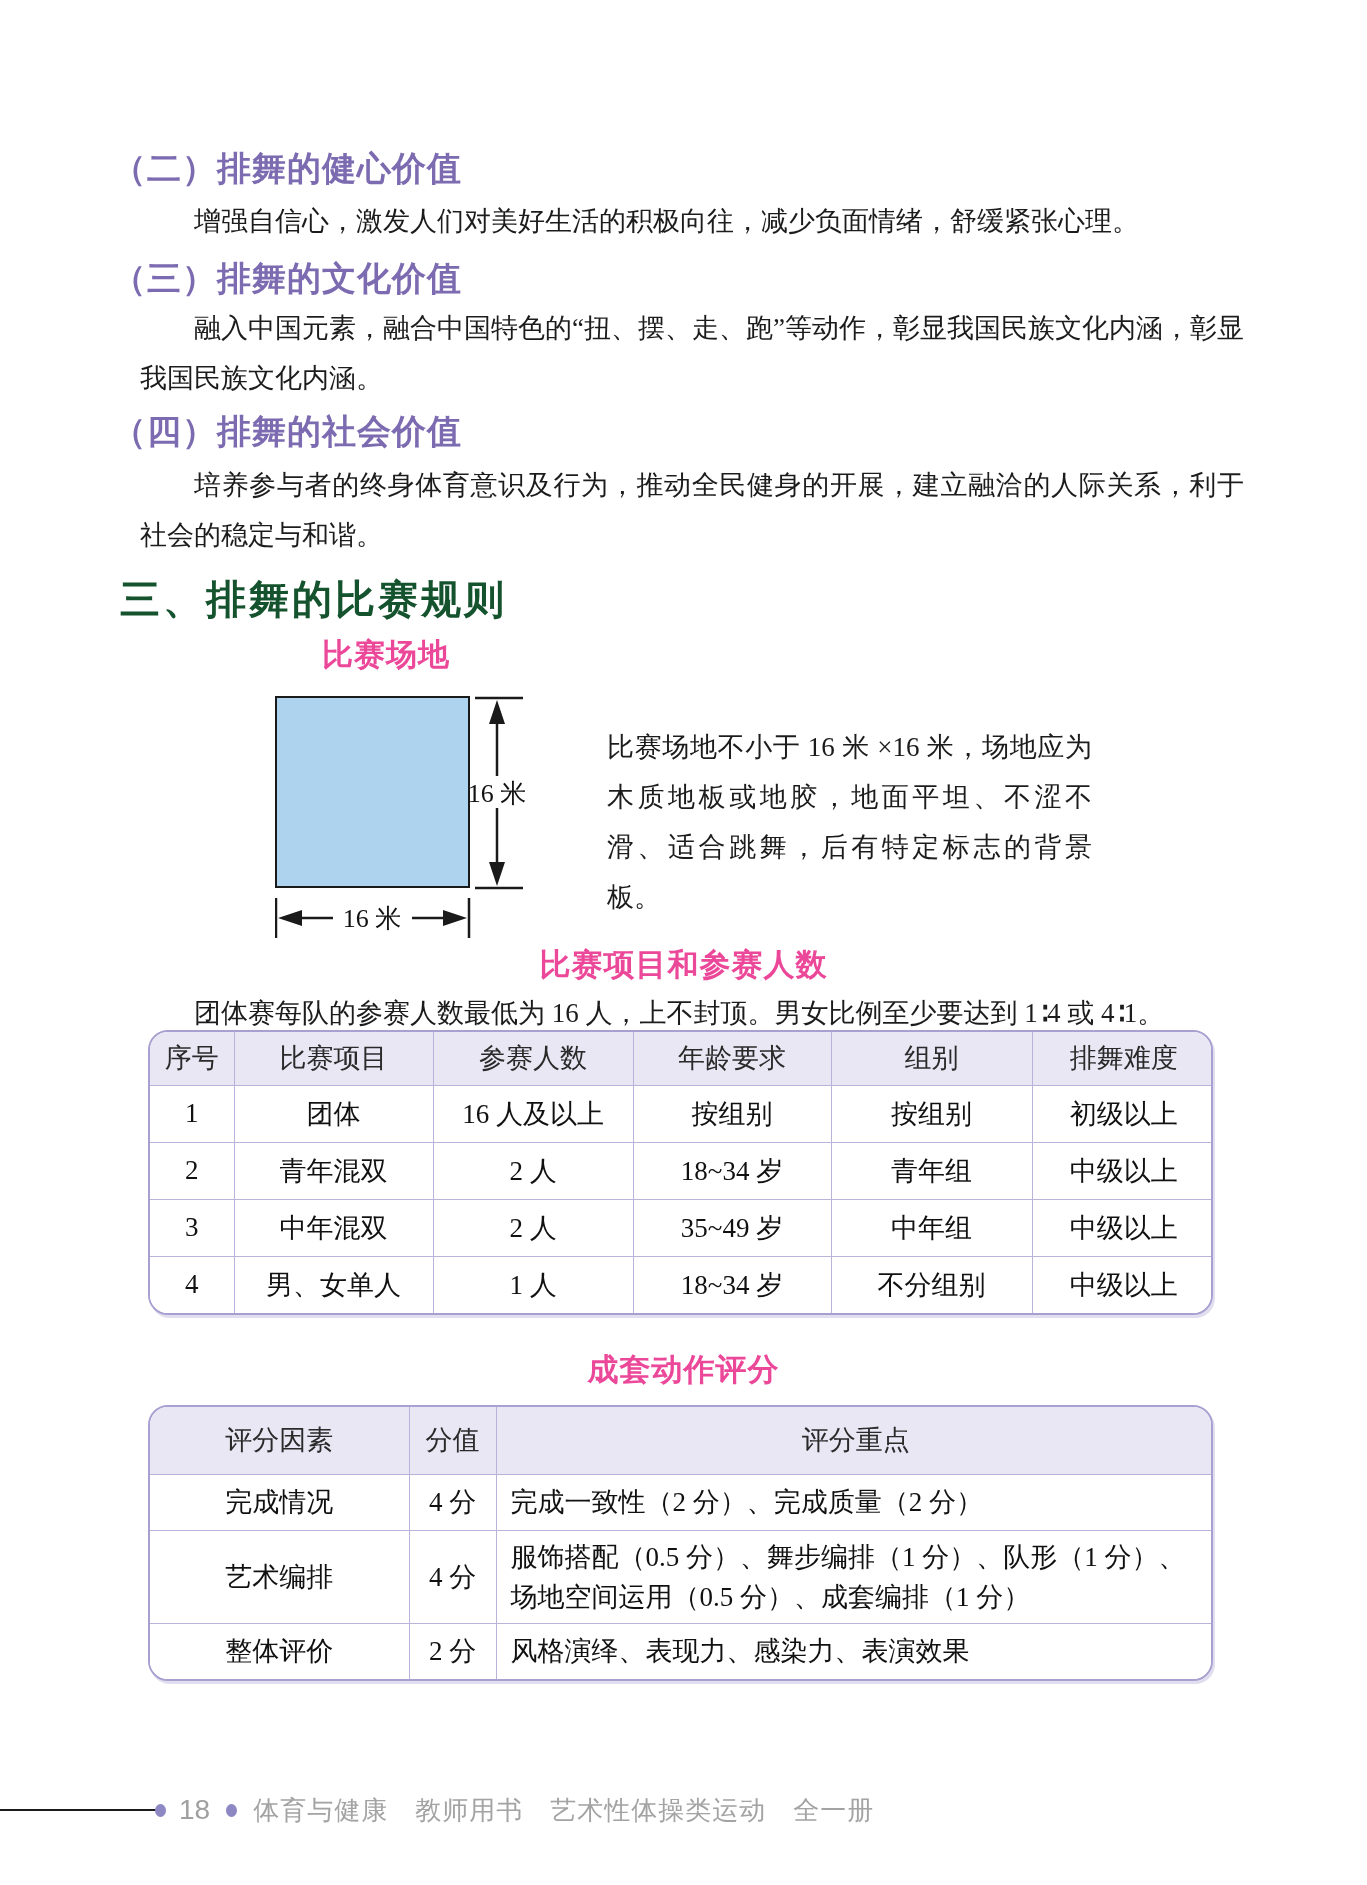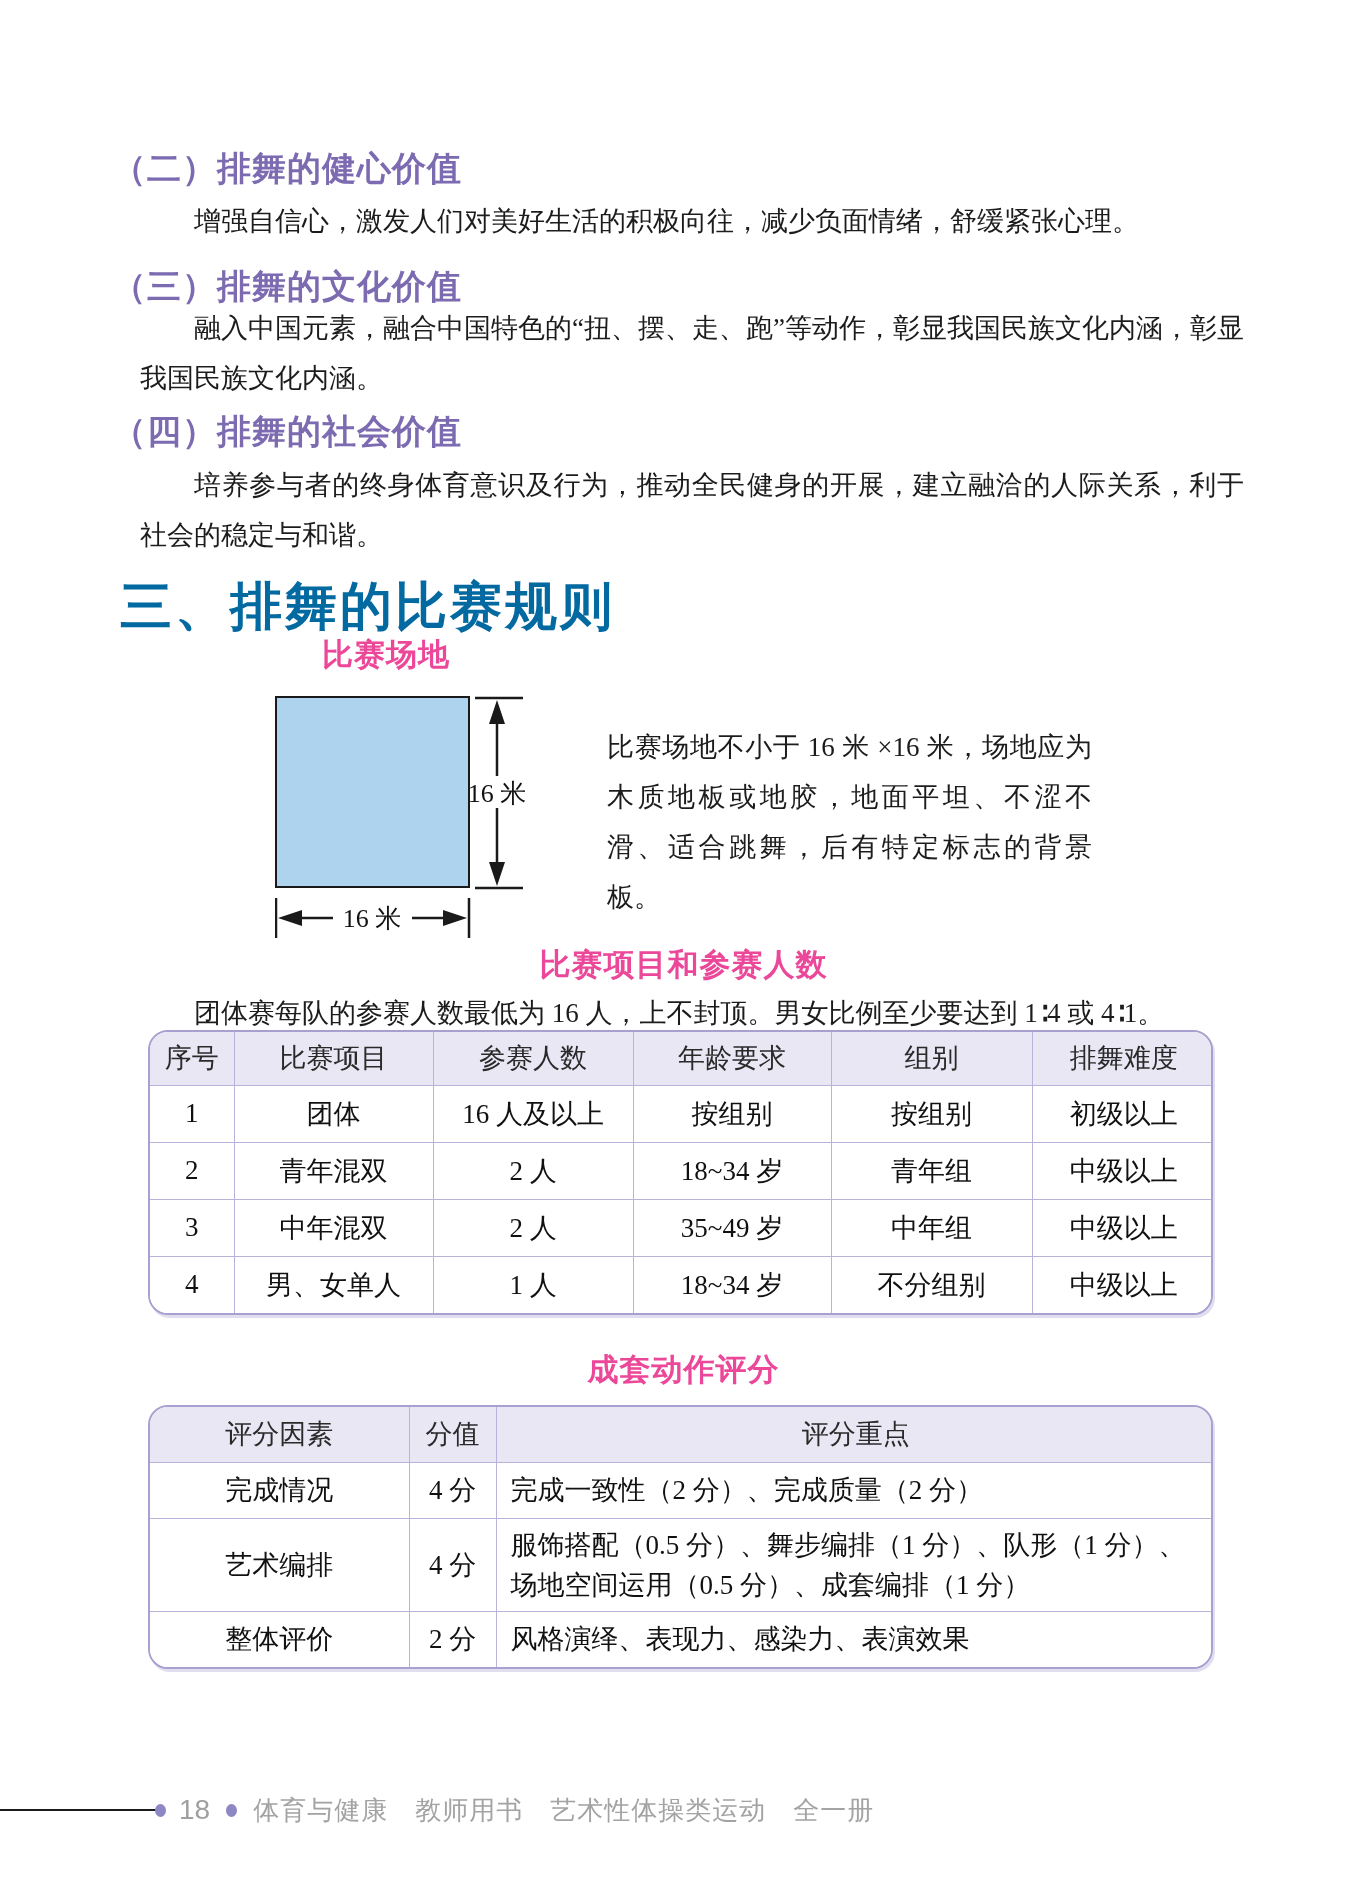--- a/index.html
+++ b/index.html
@@ -27,23 +27,23 @@
   .body-p {
     left: 140px;
     width: 1104px;
     font-size: 27px;
     line-height: 50px;
     text-align: justify;
     text-indent: 54px;
     color: #1c1c1c;
   }
   .chapter-h {
-    font-size: 52px;
+    font-size: 40px;
     font-weight: bold;
-    color: #0369a1;
+    color: #14532d;
     letter-spacing: 3px;
     white-space: nowrap;
   }
   .sub-h {
     font-size: 31px;
     font-weight: bold;
     color: #ec4899;
     letter-spacing: 1px;
     white-space: nowrap;
   }
@@ -83,21 +83,21 @@
     background: #e9e7f4;
     height: 53px;
   }
   td { height: 57px; background: #fff; font-family: "Liberation Serif", "DejaVu Serif", serif; }
   table tr th:first-child, table tr td:first-child { border-left: none; }
   table tr th:last-child,  table tr td:last-child  { border-right: none; }
   table tr:first-child th { border-top: none; }
   table tr:last-child td  { border-bottom: none; }
   .t2 td.left { text-align: left; padding: 6px 14px; line-height: 40px; }
   .t2 td { height: 56px; }
-  .t2 th { height: 55px; }
+  .t2 th { height: 67px; }
 
   
   .footer {
     left: 0; top: 1795px; width: 1367px; height: 30px;
     display: flex; align-items: center;
   }
   .footer-rule { width: 160px; height: 2px; background: #1a1a1a; }
   .footer-dot {
     width: 11px; height: 13px; border-radius: 50%;
     background: #8d87c4; flex: none;
@@ -118,21 +118,21 @@
   }
 </style>
 </head>
 <body>
 
 <div class="page">
 
   <div class="abs body-p" style="top:196px;">增强自信心，激发人们对美好生活的积极向往，减少负面情绪，舒缓紧张心理。</div>
   <div class="abs h-purple" style="left:112px; top:146px;">（二）排舞的健心价值</div>
 
-  <div class="abs h-purple" style="left:112px; top:264px;font-family:Liberation Serif, serif;">（三）排舞的文化价值</div>
+  <div class="abs h-purple" style="left:112px; top:256px;font-family:Liberation Serif, serif;">（三）排舞的文化价值</div>
   <div class="abs body-p" style="top:303px;">融入中国元素，融合中国特色的“扭、摆、走、跑”等动作，彰显我国民族文化内涵，彰显我国民族文化内涵。</div>
 
   <div class="abs h-purple" style="left:112px; top:409px;">（四）排舞的社会价值</div>
   <div class="abs body-p" style="top:460px;">培养参与者的终身体育意识及行为，推动全民健身的开展，建立融洽的人际关系，利于社会的稳定与和谐。</div>
 
   <div class="abs chapter-h" style="left:120px; top:572px;">三、排舞的比赛规则</div>
 
   <div class="abs sub-h" style="left:322px; top:634px;">比赛场地</div>
 
   <svg class="abs" style="left:275px; top:696px;" width="330" height="248" viewBox="0 0 330 248">

